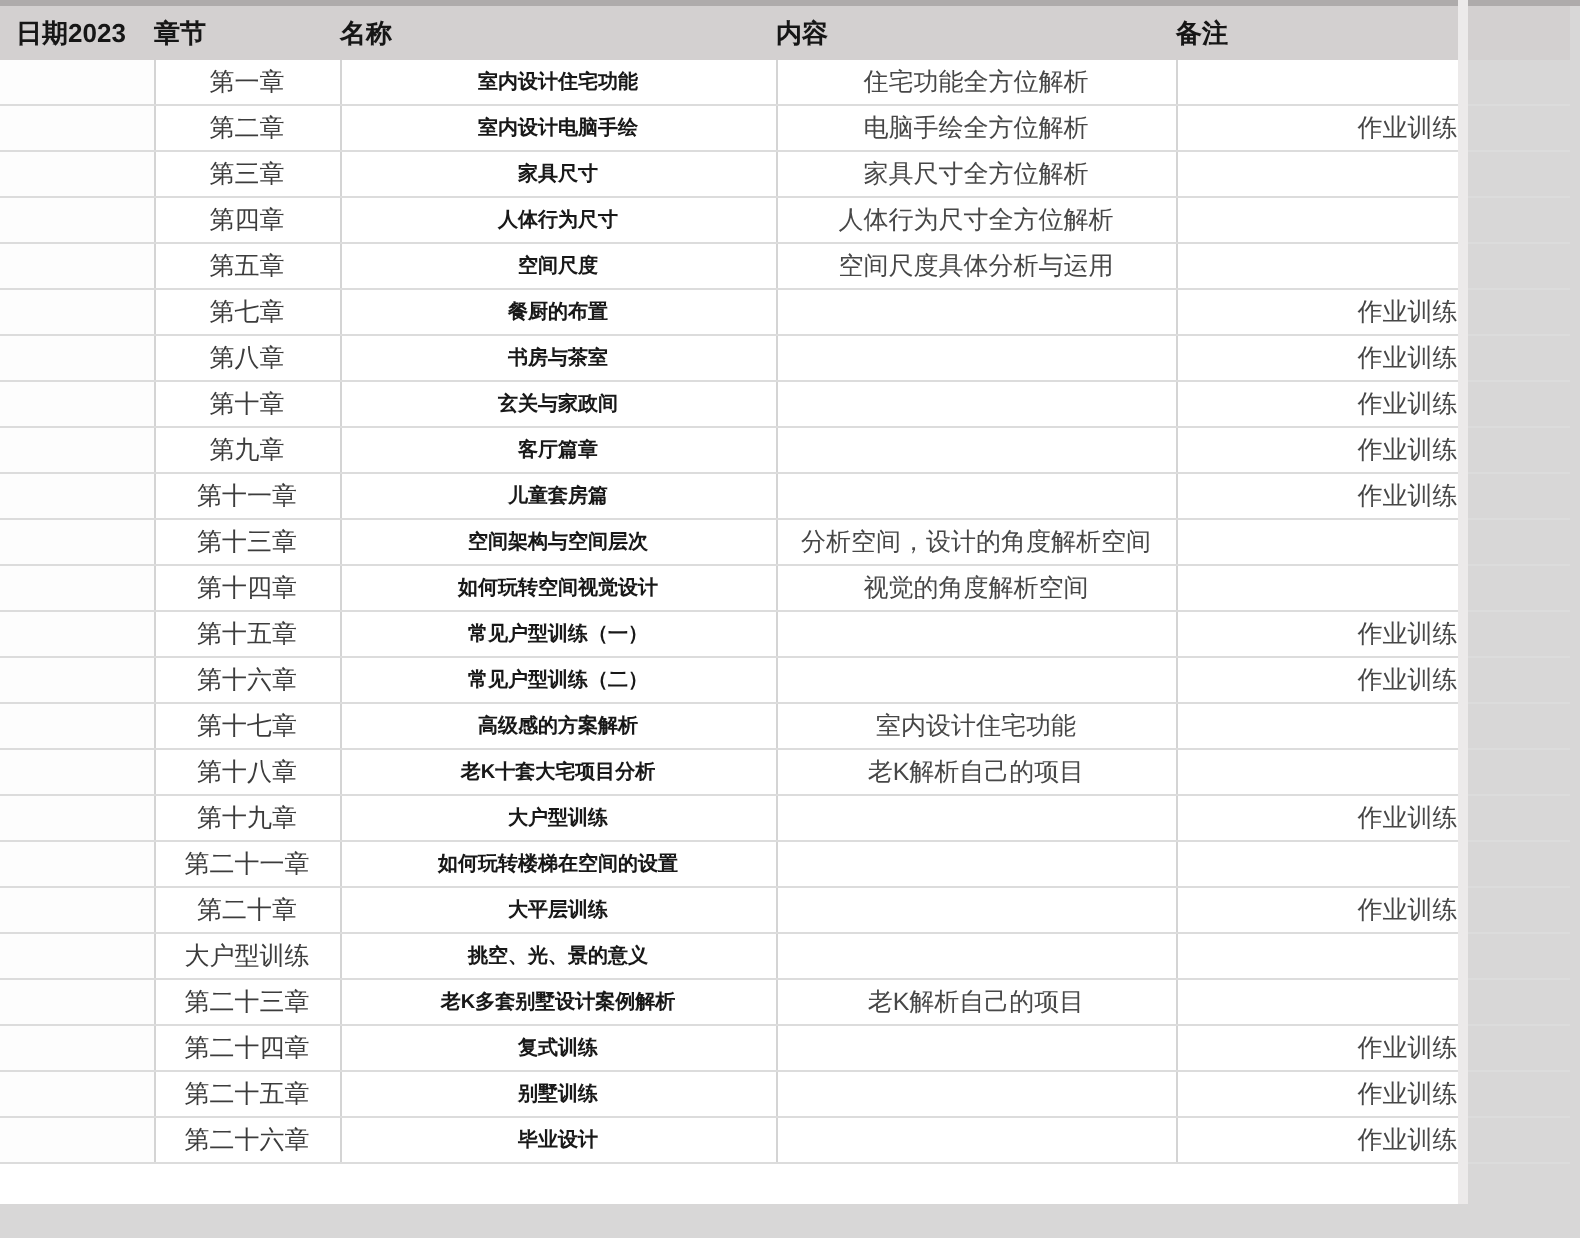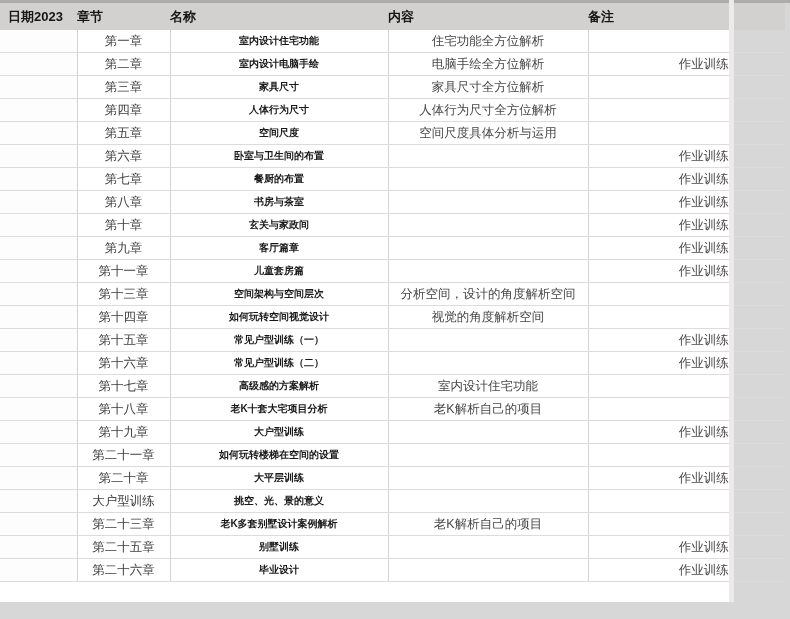--- a/index.html
+++ b/index.html
@@ -124,27 +124,20 @@
         </tr>
         <tr>
           <td class="col-date"></td>
           <td class="col-chapter">第五章</td>
           <td class="col-name">空间尺度</td>
           <td class="col-content">空间尺度具体分析与运用</td>
           <td class="col-remark"></td>
         </tr>
         <tr>
           <td class="col-date"></td>
-          <td class="col-chapter">第六章</td>
-          <td class="col-name">卧室与卫生间的布置</td>
-          <td class="col-content"></td>
-          <td class="col-remark">作业训练</td>
-        </tr>
-        <tr>
-          <td class="col-date"></td>
           <td class="col-chapter">第七章</td>
           <td class="col-name">餐厨的布置</td>
           <td class="col-content"></td>
           <td class="col-remark">作业训练</td>
         </tr>
         <tr>
           <td class="col-date"></td>
           <td class="col-chapter">第八章</td>
           <td class="col-name">书房与茶室</td>
           <td class="col-content"></td>
@@ -243,20 +236,27 @@
         </tr>
         <tr>
           <td class="col-date"></td>
           <td class="col-chapter">第二十三章</td>
           <td class="col-name">老K多套别墅设计案例解析</td>
           <td class="col-content">老K解析自己的项目</td>
           <td class="col-remark"></td>
         </tr>
         <tr>
           <td class="col-date"></td>
+          <td class="col-chapter">第二十四章</td>
+          <td class="col-name">复式训练</td>
+          <td class="col-content"></td>
+          <td class="col-remark">作业训练</td>
+        </tr>
+        <tr>
+          <td class="col-date"></td>
           <td class="col-chapter">第二十五章</td>
           <td class="col-name">别墅训练</td>
           <td class="col-content"></td>
           <td class="col-remark">作业训练</td>
         </tr>
         <tr>
           <td class="col-date"></td>
           <td class="col-chapter">第二十六章</td>
           <td class="col-name">毕业设计</td>
           <td class="col-content"></td>

